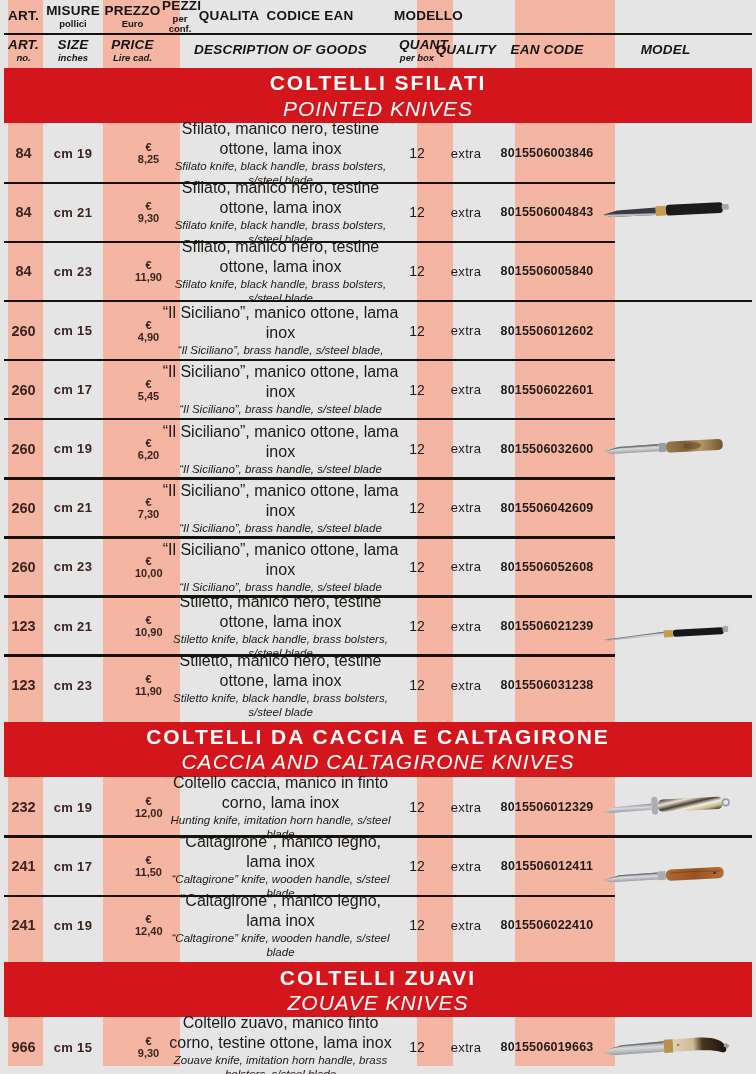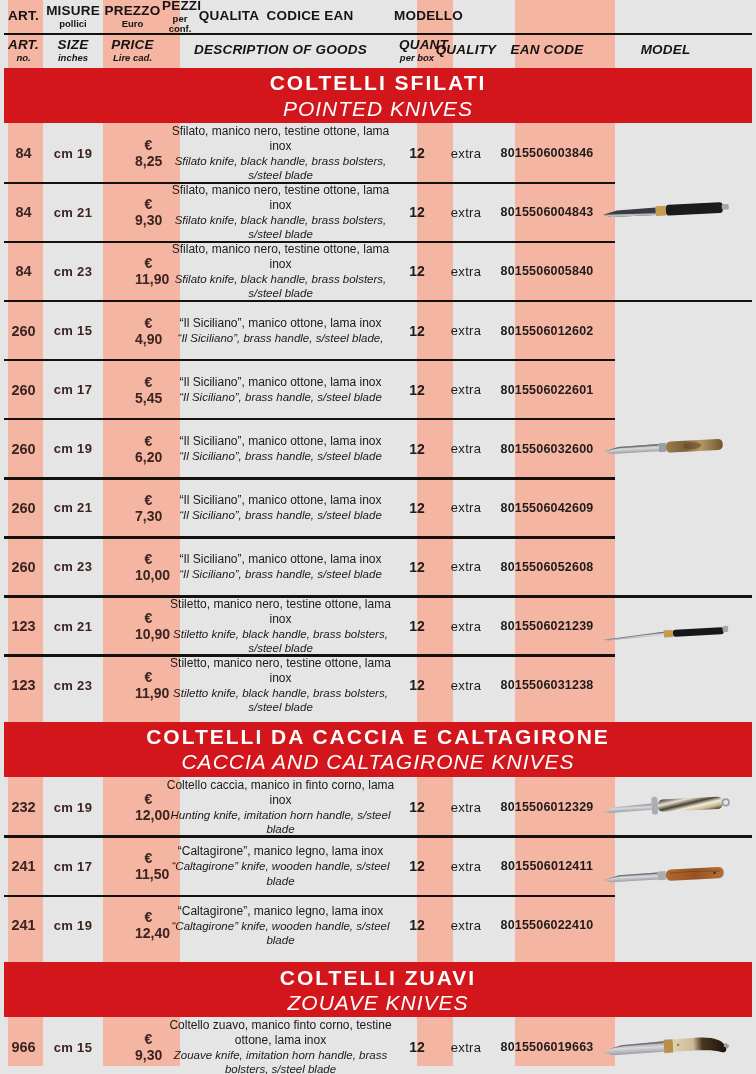--- a/index.html
+++ b/index.html
@@ -39,24 +39,24 @@
   }
   .band:first-of-type { margin-top:2px; }
   .band-it { font-size:21px; font-weight:bold; letter-spacing:2px; }
   .band-en { font-size:21px; font-weight:normal; font-style:italic; letter-spacing:1px; }
 
   
   .row { position:relative; display:flex; align-items:center; height:56.5px; }
   .cell { display:flex; flex-direction:column; justify-content:center; text-align:center; }
   .t-art   { font-size:14.5px; font-weight:bold; color:#3b2420; }
   .t-size  { font-size:13px;   font-weight:bold; color:#3b2420; letter-spacing:.3px; }
-  .t-price { font-size:14px;   font-weight:bold; color:#3b2420;padding-left:32px; }
-  .t-descit{ font-size:12px; color:#1d1917; line-height:1.25; font-weight:500; }
+  .t-price { font-size:11px;   font-weight:bold; color:#3b2420;padding-left:32px; }
+  .t-descit{ font-size:16px; color:#1d1917; line-height:1.25; font-weight:500; }
   .t-descen{ font-size:11.5px; color:#1d1917; line-height:1.25; font-style:italic; }
-  .t-qty   { font-size:14px;   font-weight:bold; color:#201b18; }
+  .t-qty   { font-size:14px;   font-weight:normal; color:#201b18; }
   .t-qual  { font-size:13px;   font-weight:normal; color:#201b18; letter-spacing:.3px; }
   .t-ean   { font-size:12.5px; font-weight:bold; color:#201b18; letter-spacing:.2px; }
 
   
   .rowline { height:2.6px; background:transparent; position:relative; }
   .rowline.partial::after, .rowline.full::after {
     content:""; position:absolute; left:0; top:0; height:2.6px; background:#15110d;
   }
   .rowline.partial::after { width:611px; }
   .rowline.full::after    { width:748px; }

